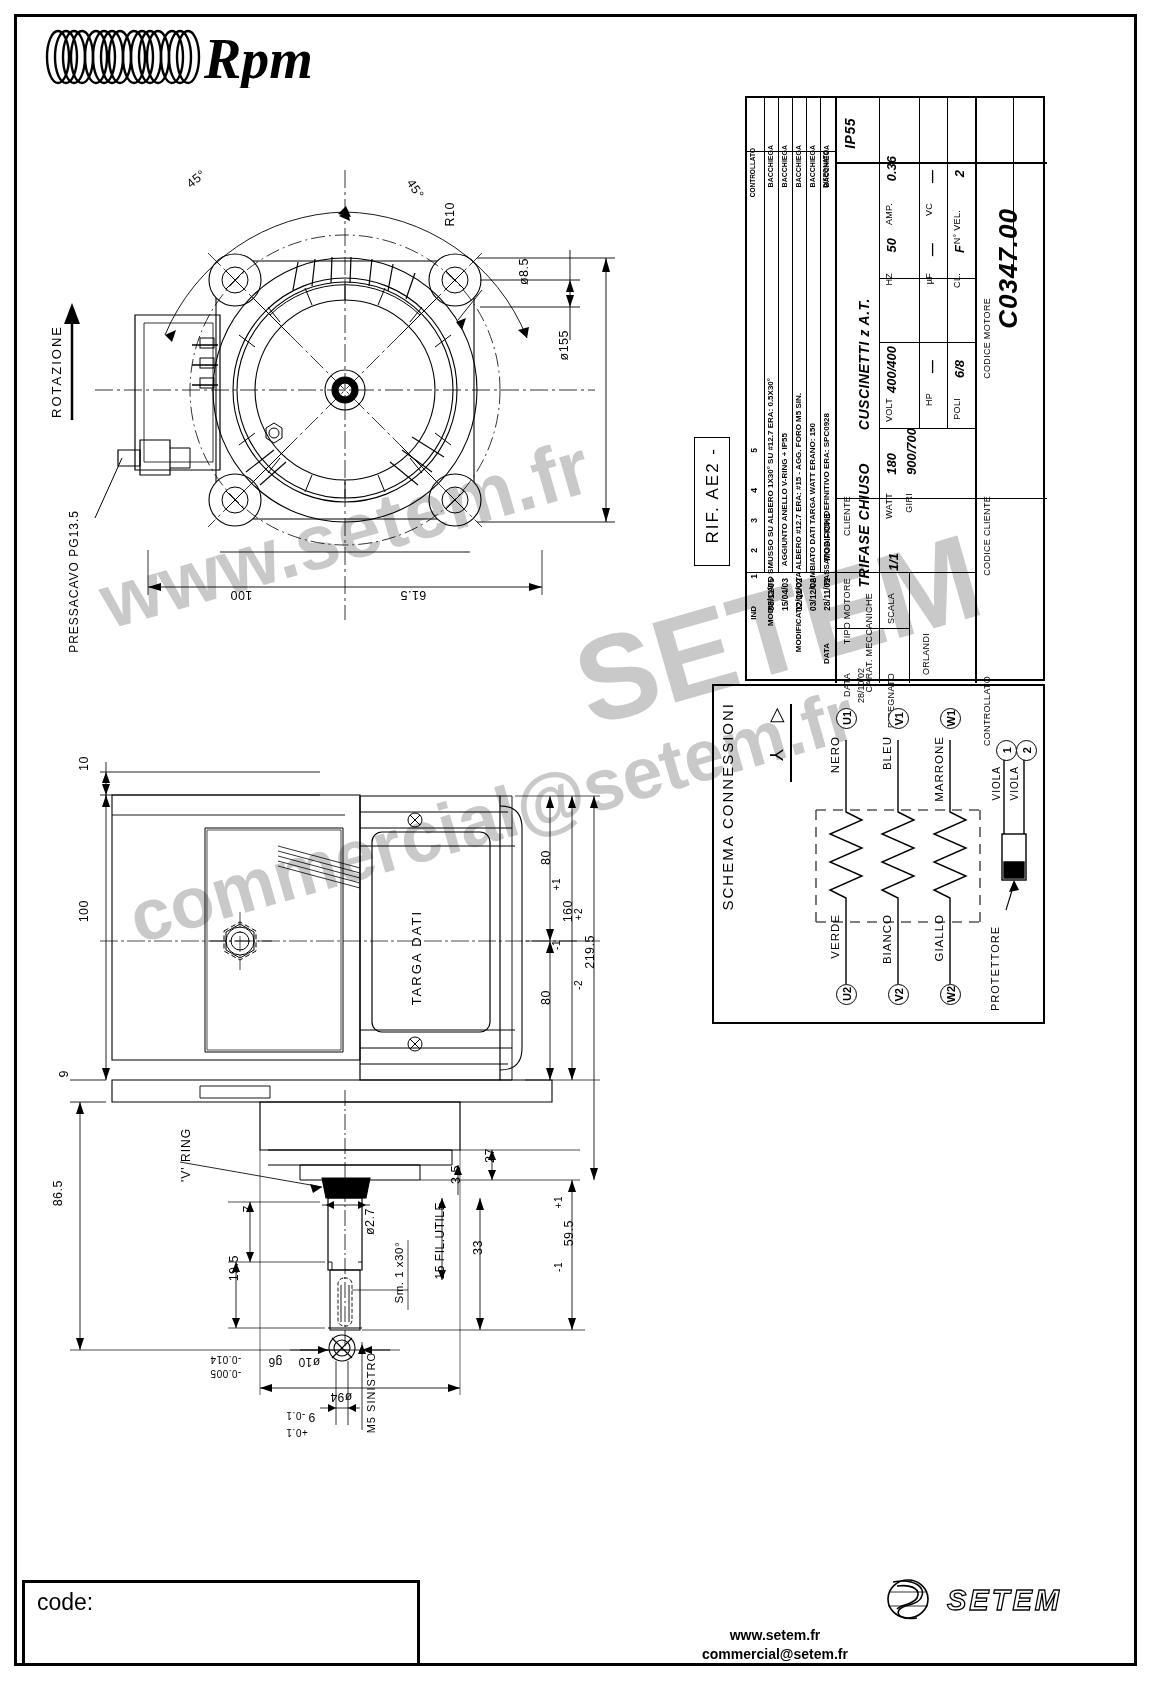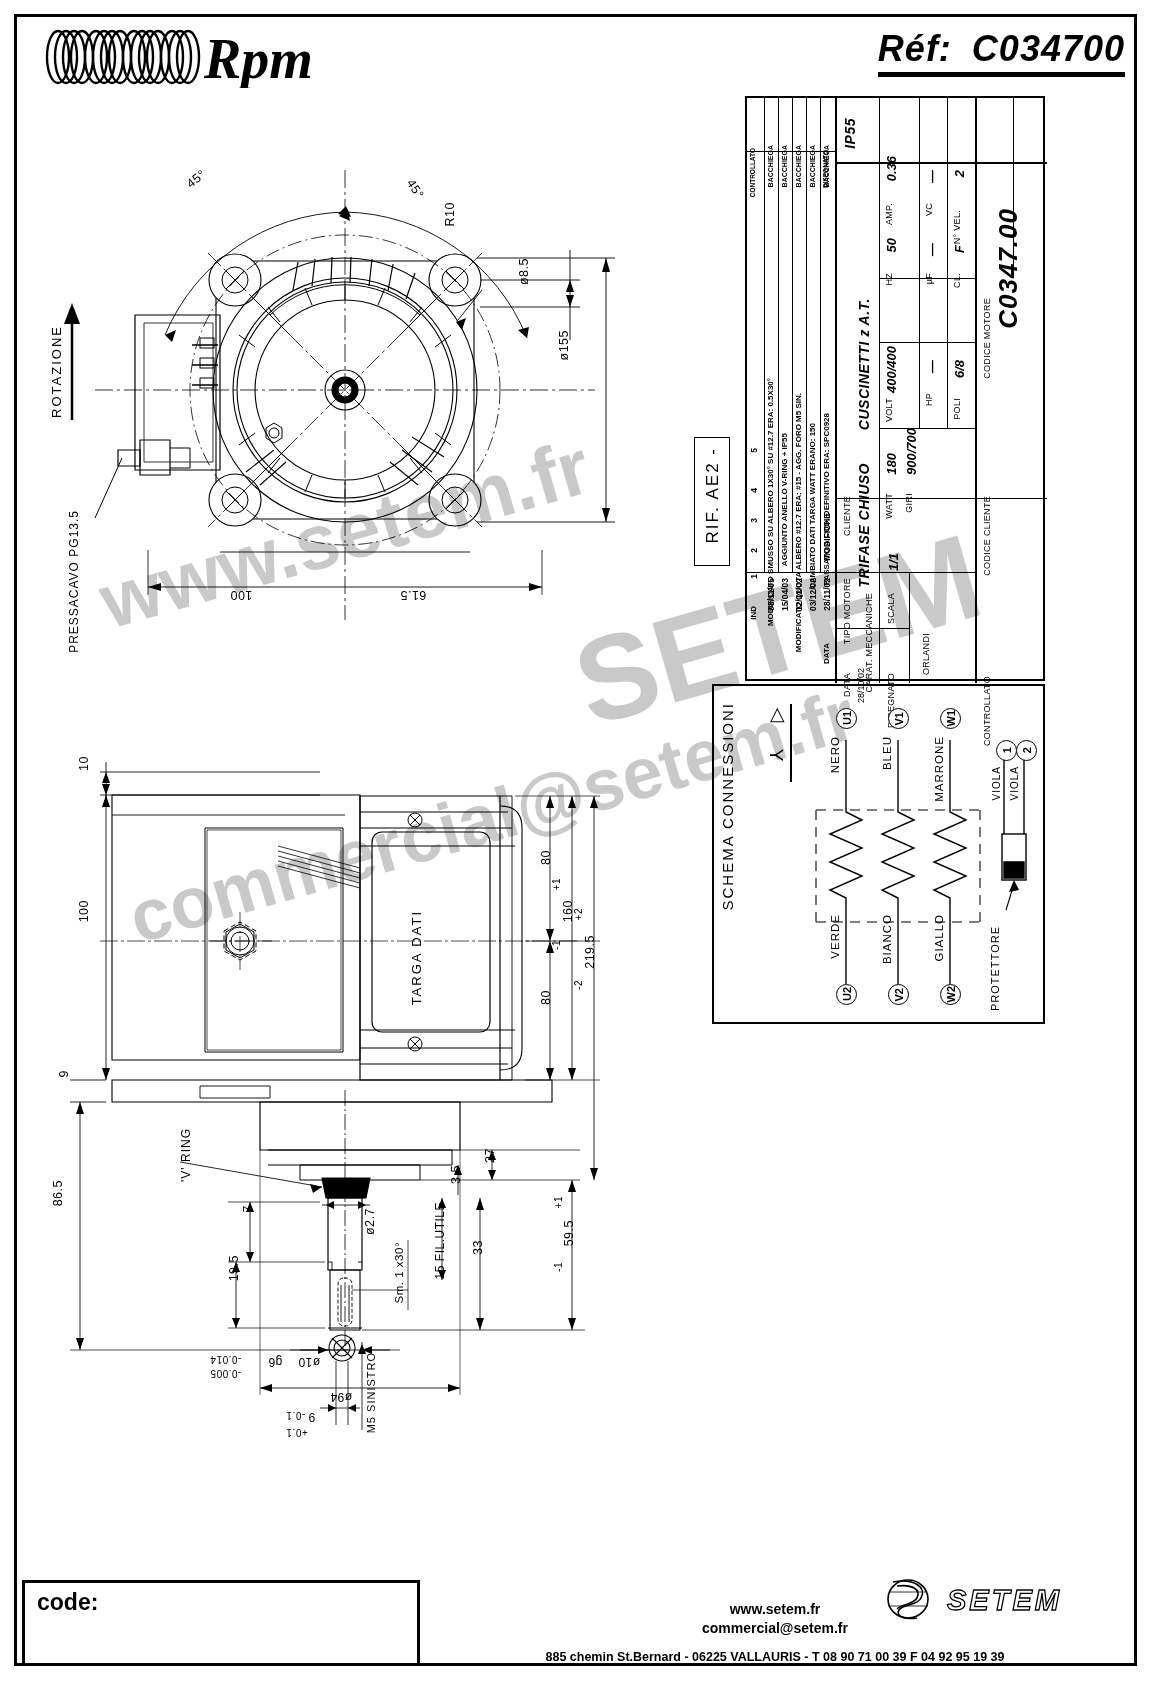--- a/index.html
+++ b/index.html
@@ -170,21 +170,21 @@
     left: 22px; bottom: 16px;
     width: 398px; height: 86px;
     border: 3px solid #000;
     box-sizing: border-box;
     background: #fff;
   }
   #code-box .code-label {
     position: absolute;
     left: 12px; top: 6px;
     font-size: 23px;
-    font-weight: bold;
+    font-weight: normal;
   }
   #code-box .code-value {
     position: absolute;
     left: 78px; top: 22px;
     font-size: 45px;
     font-weight: bold;
     letter-spacing: -1px;
   }
   #footer-info {
     position: absolute;
@@ -254,23 +254,20 @@
           <ellipse cx="136" cy="31" rx="11" ry="26" fill="none" stroke="#000" stroke-width="2.4"></ellipse>
           <ellipse cx="144" cy="31" rx="11" ry="26" fill="none" stroke="#000" stroke-width="2.4"></ellipse>
           <ellipse cx="152" cy="31" rx="11" ry="26" fill="none" stroke="#000" stroke-width="2.4"></ellipse>
         </g>
       </g>
       <text x="168" y="52" font-family="Liberation Serif, serif" font-style="italic" font-weight="bold" font-size="56" fill="#000">Rpm</text>
     </svg>
   </div>
 
   <div class="ref-block">
-    <div class="ref-line">
-      <span class="ref-label">Réf:</span><span>C034700</span>
-    </div>
     <div class="ref-underline"></div>
   </div>
 
   <div id="title-block">
 
     <div class="tb-line-v" style="left:17px; top:0; height:474px;"></div>
     <div class="tb-line-v" style="left:31px; top:0; height:474px;"></div>
     <div class="tb-line-v" style="left:45px; top:0; height:474px;"></div>
     <div class="tb-line-v" style="left:59px; top:0; height:474px;"></div>
     <div class="tb-line-v" style="left:73px; top:0; height:474px;"></div>
@@ -842,21 +839,20 @@
     <div class="wire-lbl vt" style="left:276px; top:240px; font-size:11px;">PROTETTORE</div>
   </div>
 
   <div id="code-box">
     <div class="code-label">code:</div>
   </div>
 
   <div id="footer-info">
     <div class="f-web">www.setem.fr</div>
     <div class="f-web">commercial@setem.fr</div>
-    <div class="f-addr">885 chemin St.Bernard  -   06225 VALLAURIS  -  T 08 90 71 00 39   F 04 92 95 19 39</div>
   </div>
 
   <div id="setem-logo">
     <svg width="250" height="46" viewBox="0 0 250 46">
       <g fill="none" stroke="#000" stroke-width="1.6">
         <path d="M 18 6 C 40 2 52 12 46 22 C 42 30 28 28 24 34 C 20 40 30 44 42 42"></path>
         <path d="M 22 10 C 38 8 46 14 42 22 C 38 29 26 28 22 33"></path>
         <ellipse cx="33" cy="23" rx="20" ry="19"></ellipse>
         <path d="M 14 16 L 52 16 M 13 30 L 53 30" stroke-width="0.8"></path>
       </g>

